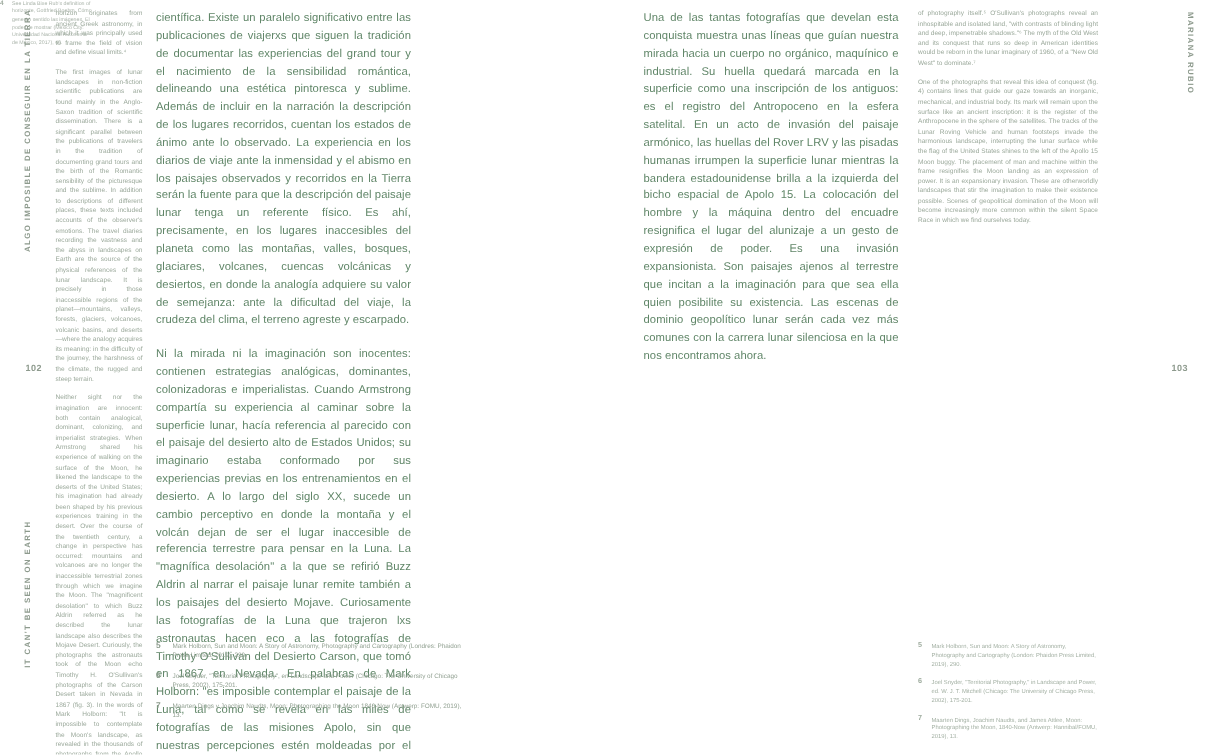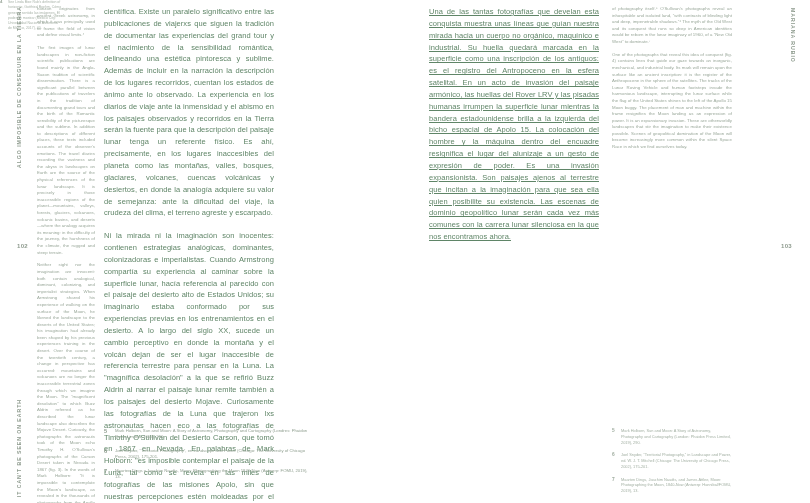--- a/index.html
+++ b/index.html
@@ -4,21 +4,21 @@
 <style>
   html,body{margin:0;padding:0;}
   body{
     width:810px;height:503px;
     background:#ffffff;
     font-family:"Liberation Sans", sans-serif;
     overflow:hidden;
     position:relative;
   }
   .spread{position:absolute;inset:0;display:flex;}
-  .page{position:relative;width:405px;height:503px;box-sizing:border-box;}
+  .page{position:relative;width:405px;height:451px;box-sizing:border-box;}
 
   
   .vrun{
     position:absolute;
     font-size:5.2px;
     letter-spacing:.95px;
     color:#8d9a8d;
     font-weight:700;
     white-space:nowrap;
     text-transform:uppercase;
@@ -71,21 +71,21 @@
     text-align:justify;
     letter-spacing:.05px;
   }
   .col-es p{margin:0 0 11px 0;}
 
   
   #lp-en{left:37px;top:6px;width:58px;}
   #lp-es{left:104px;top:6px;width:170px;}
 
   
-  #rp-es{left:24px;top:6px;width:170px;text-decoration:underline;}
+  #rp-es{left:24px;top:6px;width:170px;}
   #rp-en{left:207px;top:6px;width:120px;}
 
   
   .notes{position:absolute;}
   .note{display:flex;margin-bottom:7px;}
   .note-num{
     font-weight:700;
     flex:0 0 auto;
   }
   .note-txt{flex:1 1 auto;}

